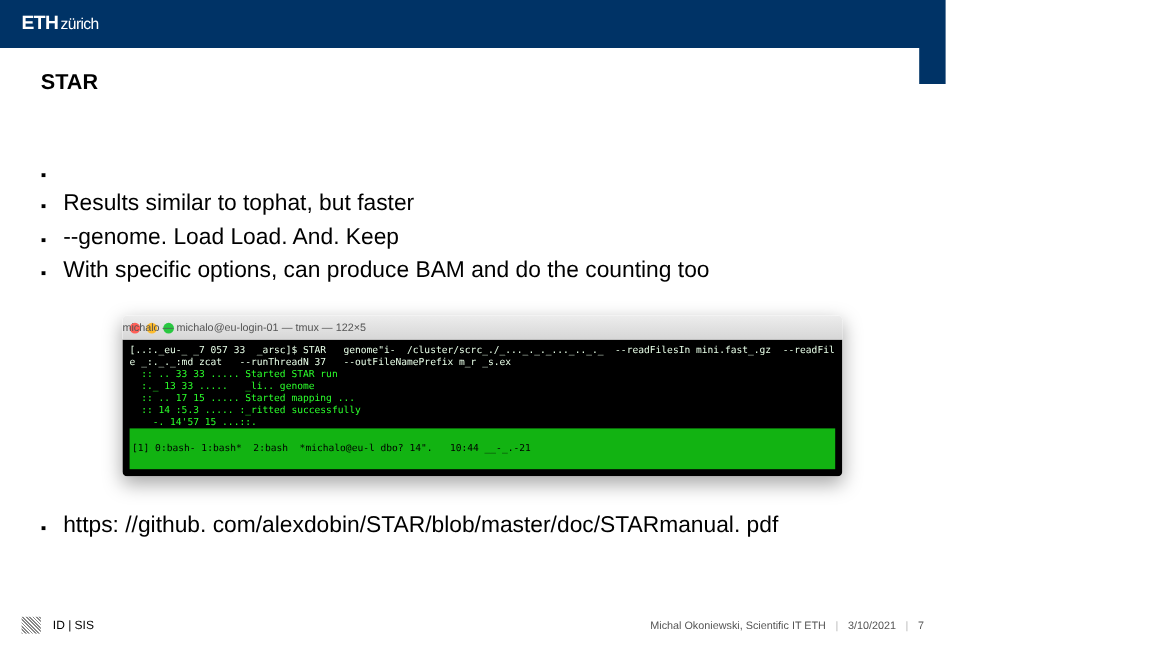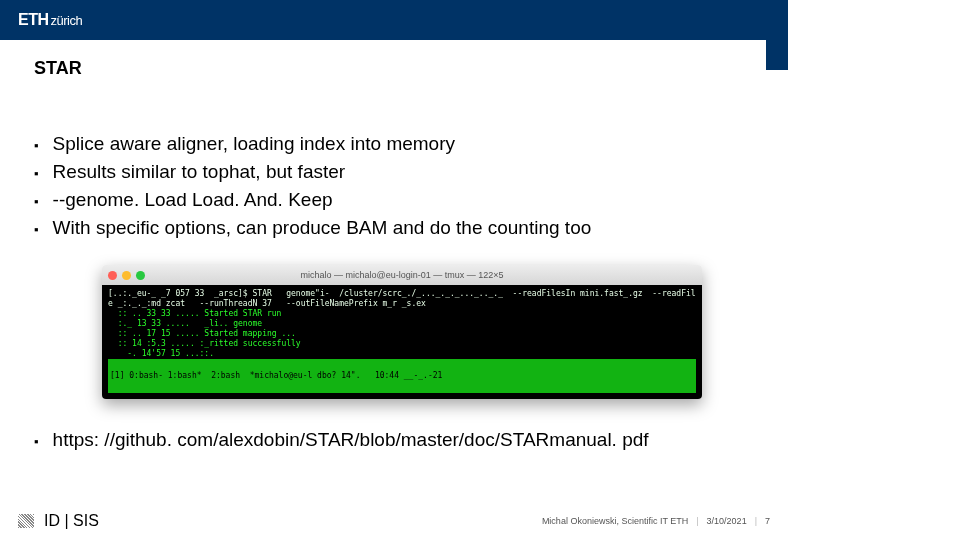--- a/index.html
+++ b/index.html
@@ -12,30 +12,30 @@
   .content { padding: 54px 34px 0 34px; }
   ul.bullets { list-style: none; }
   ul.bullets li { font-size: 19px; color: #000; margin-bottom: 6px; display: flex; align-items: flex-start; }
   ul.bullets li .blt { color: #000; font-size: 13px; margin-right: 14px; margin-top: 5px; }
   .terminal-wrap { margin: 26px 0 0 68px; width: 600px; box-shadow: 0 6px 16px rgba(0,0,0,0.35); border-radius: 4px; overflow: hidden; }
   .term-titlebar { height: 20px; background: linear-gradient(#ededed,#d6d6d6); display: flex; align-items: center; padding: 0 6px; position: relative; }
   .tb-dot { width: 9px; height: 9px; border-radius: 50%; margin-right: 5px; display: inline-block; }
   .tb-red  { background: #ff5f57; }
   .tb-yel  { background: #febc2e; }
   .tb-grn  { background: #28c840; }
-  .tb-title { position: absolute; left: 0; right: 0; text-align: center; font-size: 9px; color: #555; }
+  .tb-title { position: absolute; left: 0; right: 0; text-align: left; font-size: 9px; color: #555; }
   .term-body { background: #000; padding: 4px 6px 6px 6px; min-height: 95px; font-family: Menlo, Consolas, monospace; font-size: 8px; line-height: 1.25; color: #2bff2b; white-space: pre; }
   .term-body .cmd { color: #e8ffe8; }
   .term-body .status { background: #12b312; color: #000; display: block; width: 100%; padding: 12px 2px; }
   .link-row { margin: 30px 0 0 34px; }
   .link-row li { font-size: 19px; list-style: none; display: flex; }
   .link-row .blt { color: #000; font-size: 13px; margin-right: 14px; margin-top: 5px; }
   .footer { position: absolute; bottom: 10px; left: 0; right: 0; height: 18px; display: flex; align-items: center; font-size: 9px; color: #555; padding: 0 18px; }
   .footer .crest { width: 16px; height: 14px; background: repeating-linear-gradient(45deg,#888,#888 1px,#fff 1px,#fff 2px); margin-right: 10px; }
-  .footer .idsis { font-size: 16px; color: #000; }
+  .footer .idsis { font-size: 10px; color: #000; }
   .footer .spacer { flex: 1; }
   .footer .sep { margin: 0 8px; color: #bbb; }
   .page { position: relative; width: 788px; height: 540px; }
 </style>
 </head>
 <body>
 <div class="page">
 
 <div class="header-bar">
   <span class="eth-logo">
@@ -43,21 +43,20 @@
   </span>
 </div>
 <div class="accent-stub"></div>
 
 <h1 class="title">STAR</h1>
 
 <div class="content">
   <ul class="bullets">
     <li>
           <span class="blt">▪</span>
-          <span>Splice aware aligner, loading index into memory</span>
         </li>
     <li>
           <span class="blt">▪</span>
           <span>Results similar to tophat, but faster</span>
         </li>
     <li>
           <span class="blt">▪</span>
           <span>--genome. Load Load. And. Keep</span>
         </li>
     <li>

